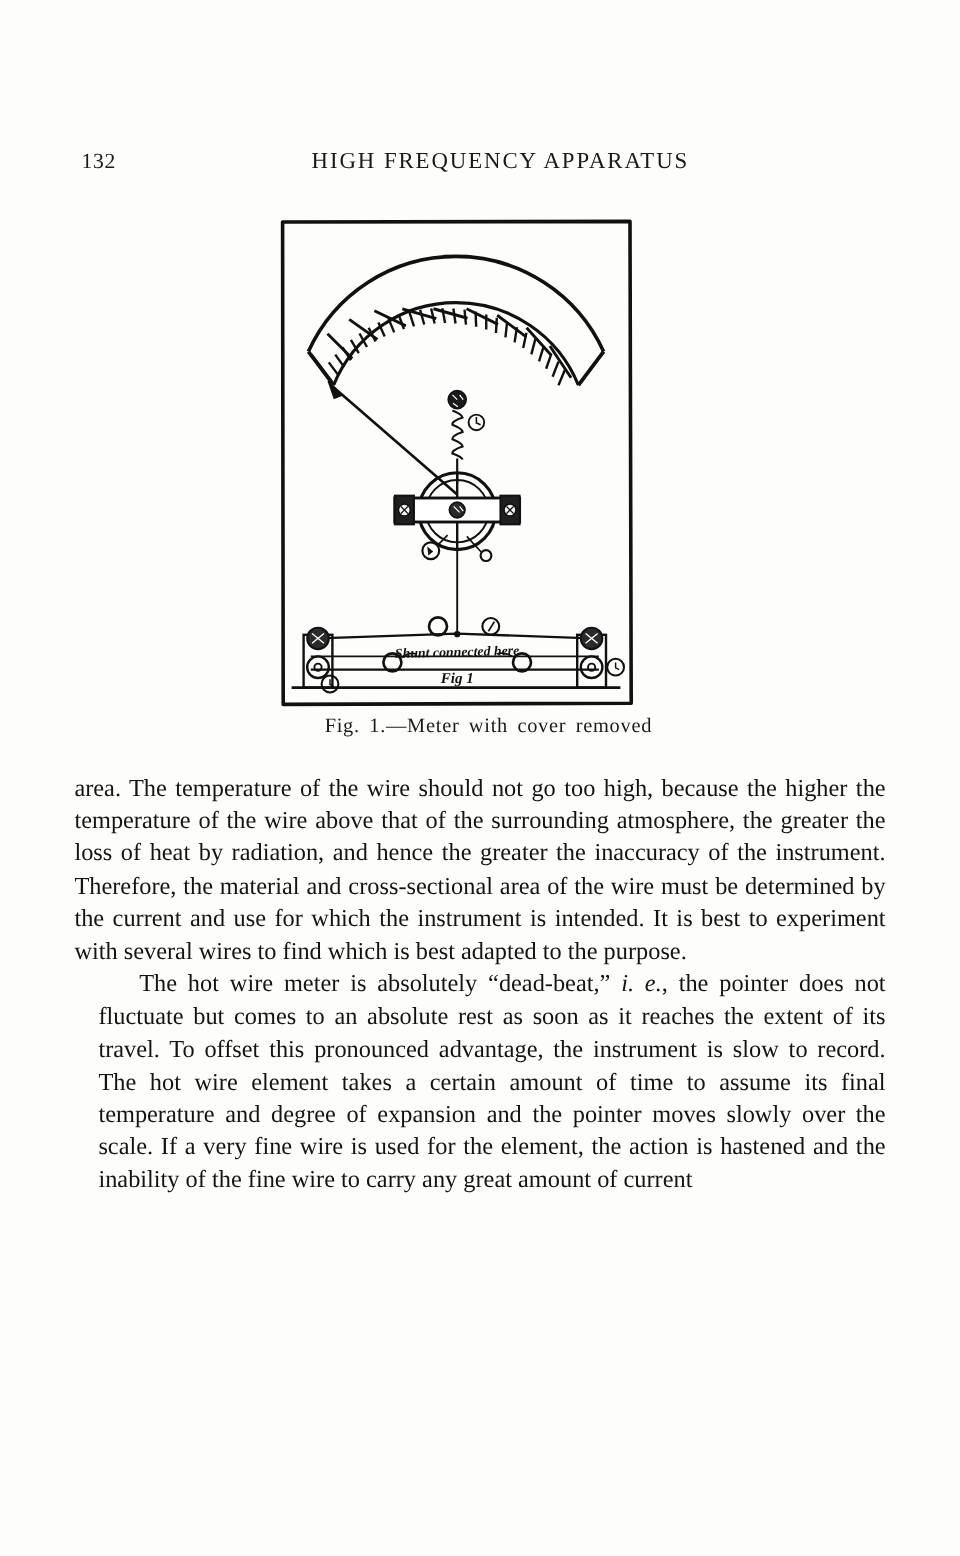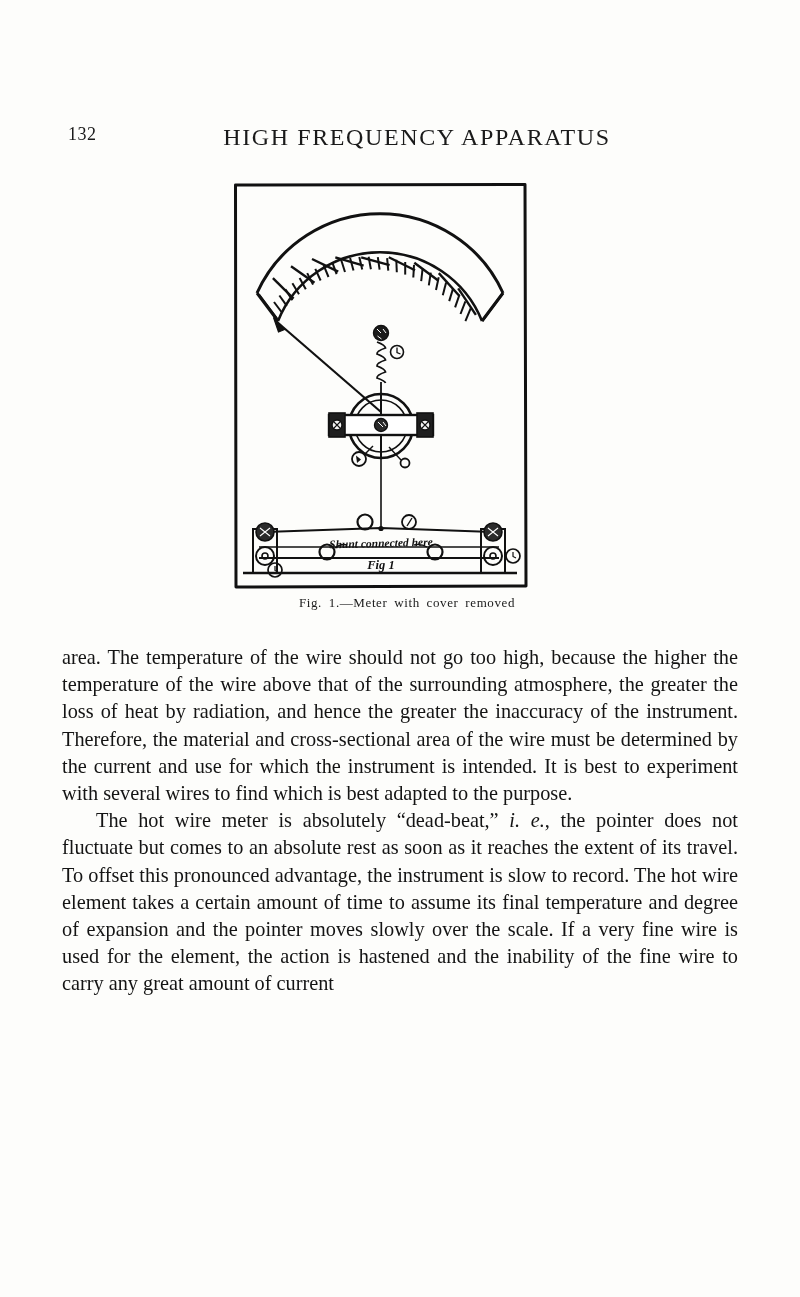--- a/index.html
+++ b/index.html
@@ -39,21 +39,21 @@
     font-size: 18px;
     letter-spacing: 0.5px;
     color: #1a1a1a;
   }
   .head-title {
     position: absolute;
     left: 0;
     right: 0;
     top: 0;
     text-align: center;
-    font-size: 24px;
+    font-size: 19px;
     letter-spacing: 1.6px;
     color: #1a1a1a;
     padding-left: 22px;
     margin-left: 12px;
   }
 
   
   .figure {
     position: absolute;
     left: 231px;
@@ -65,21 +65,21 @@
     display: block;
     width: 298px;
     height: 410px;
   }
   .figure-caption {
     position: absolute;
     left: 0;
     right: 0;
     top: 595px;
     text-align: center;
-    font-size: 13px;
+    font-size: 17px;
     letter-spacing: 0.6px;
     color: #1a1a1a;
     word-spacing: 3px;
     padding-left: 14px;
   }
 
   
   .body-text {
     position: absolute;
     left: 62px;
@@ -90,20 +90,21 @@
     color: #141414;
     text-align: justify;
     text-align-last: left;
   }
   .body-text p {
     margin: 0;
     text-indent: 0;
   }
   .body-text p.indented {
     text-indent: 34px;
+    margin-left: 20px;
   }
   .body-text i {
     font-style: italic;
   }
 
   
   .watermark {
     position: absolute;
     left: 84px;
     top: 604px;

